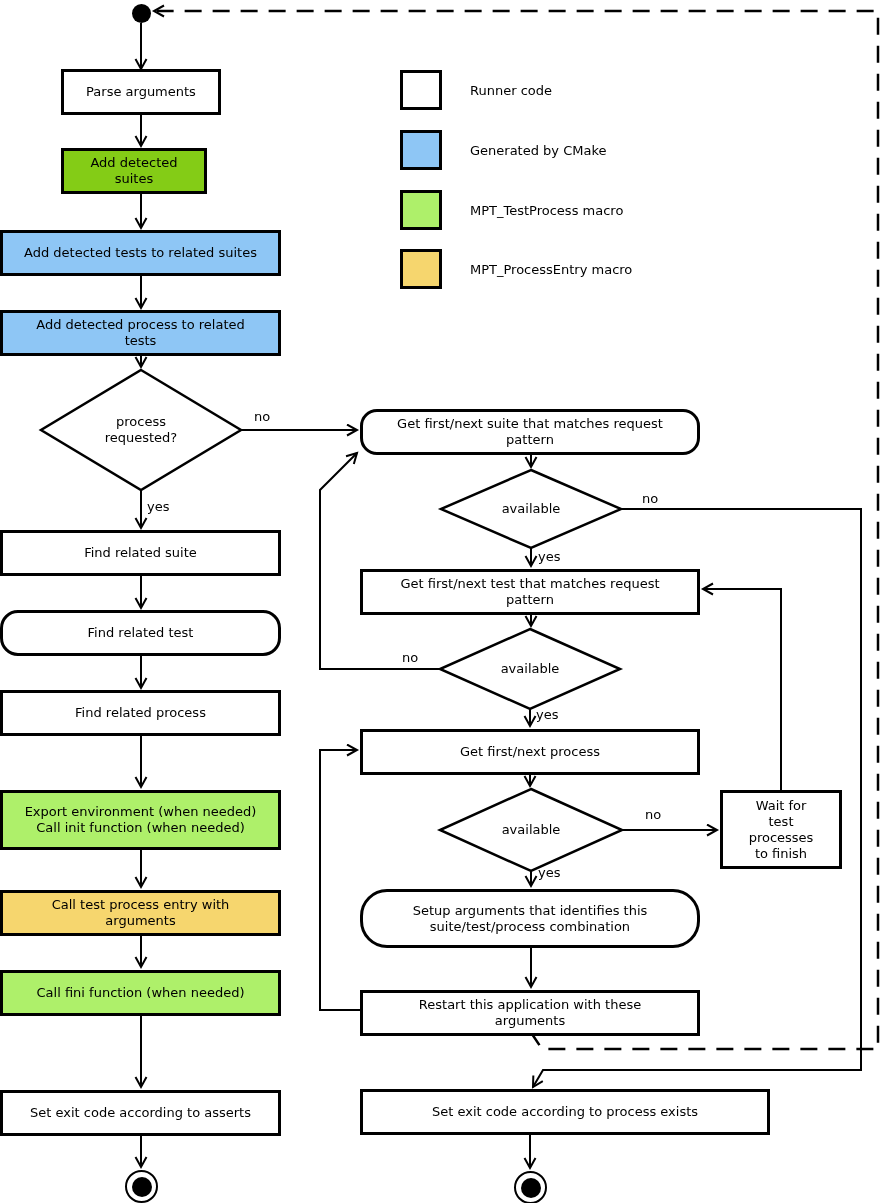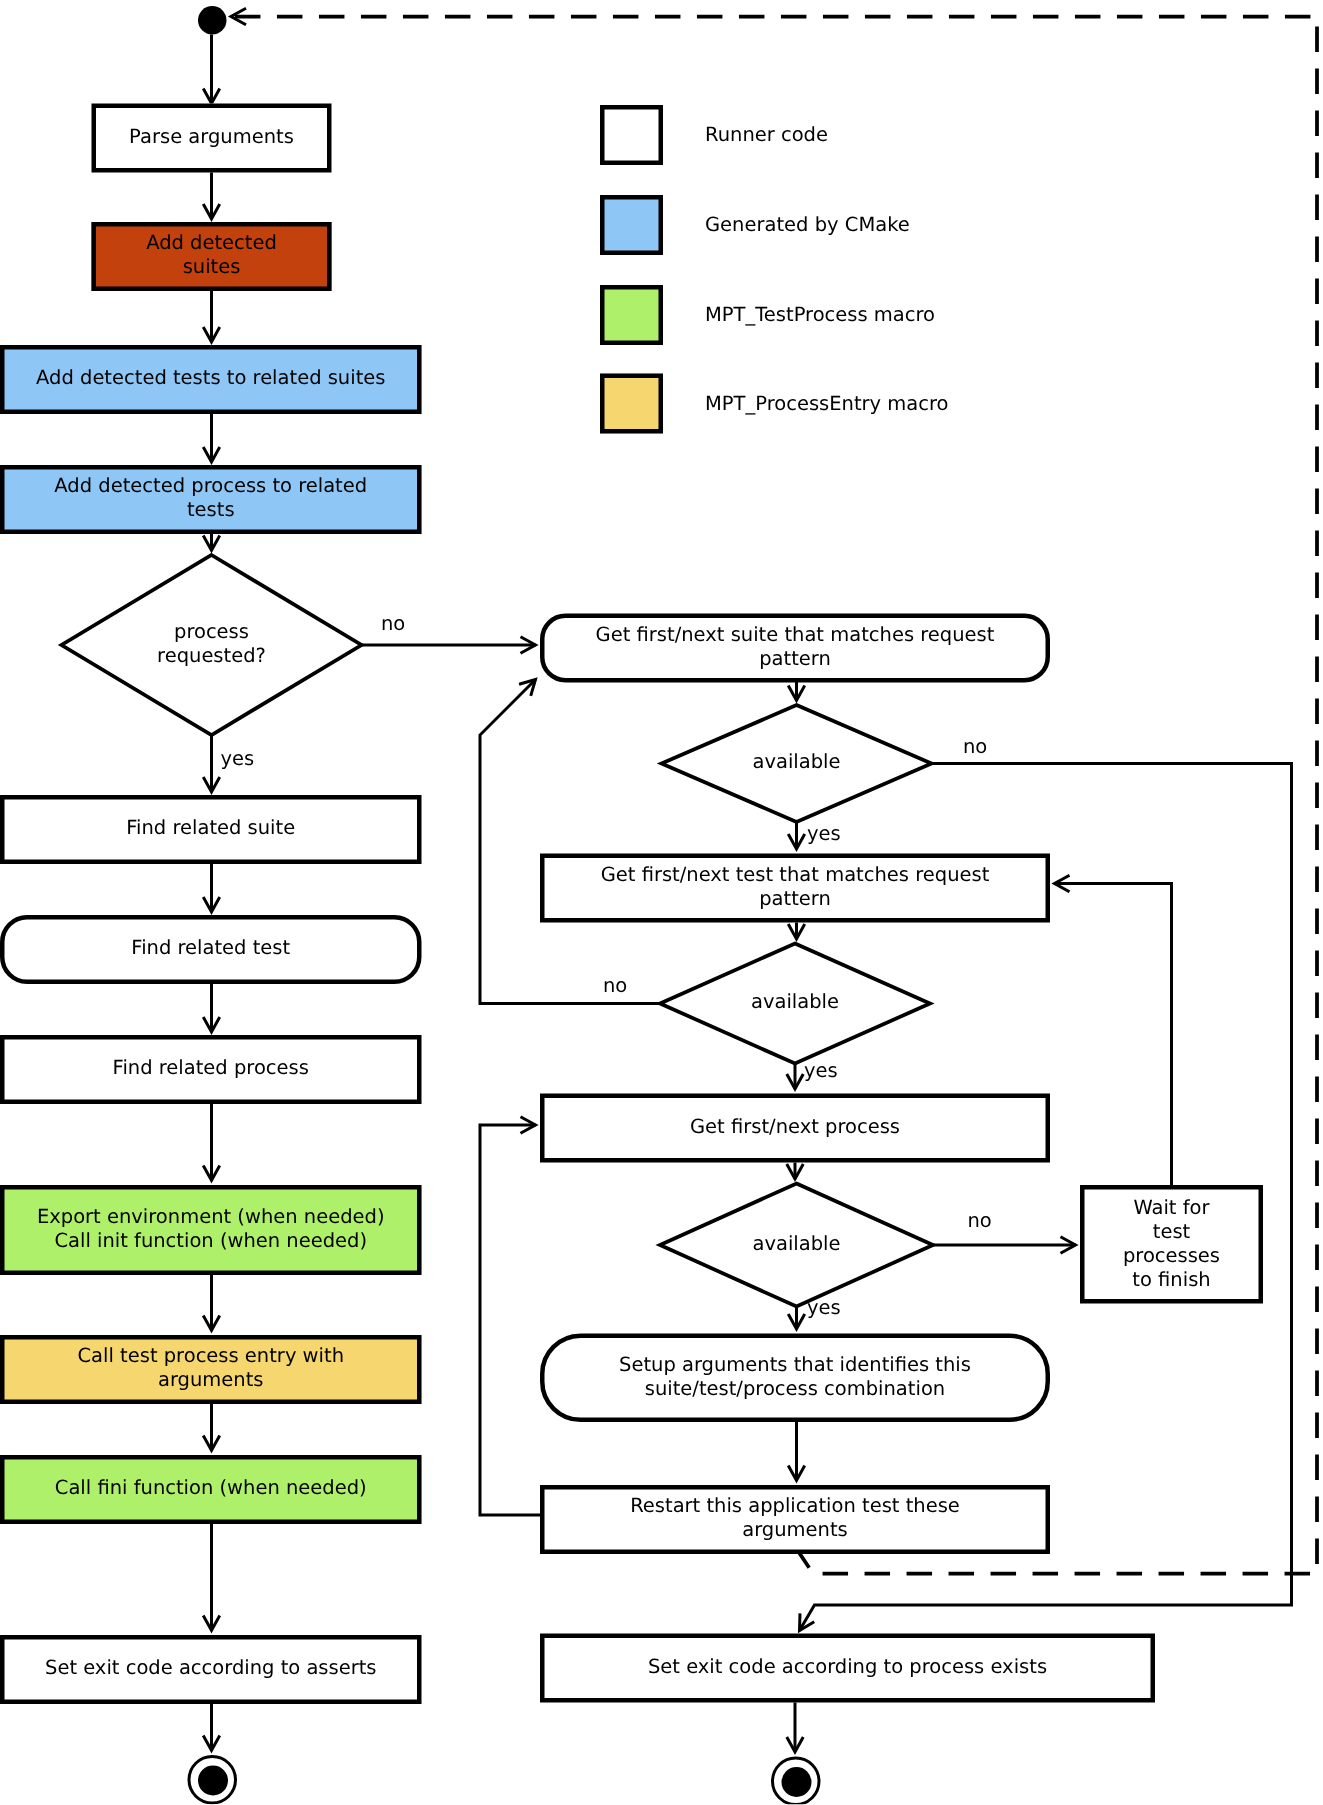--- a/index.html
+++ b/index.html
@@ -80,21 +80,21 @@
 
   <div class="start-node" style="left:132px;top:4px;"></div>
   <div class="end-node" style="left:125px;top:1170px;">
       <div class="end-dot"></div>
     </div>
   <div class="end-node" style="left:514px;top:1171px;">
       <div class="end-dot"></div>
     </div>
 
   <div class="node" style="left:61px;top:69px;width:160px;height:41px;">Parse arguments</div>
-  <div class="node" style="left: 61px; top: 148px; width: 160px; height: 42px; background-color: #c2410c;">Add detected suites</div>
+  <div class="node" style="left: 61px; top: 148px; width: 146px; height: 42px; background-color: #84cc16;">Add detected suites</div>
   <div class="node" style="left: 0px; top: 230px; width: 281px; height: 40px; background-color: rgb(142, 198, 245);">Add detected tests to related suites</div>
   <div class="node" style="left: 0px; top: 310px; width: 281px; height: 40px; background-color: rgb(142, 198, 245);">Add detected process to related tests</div>
   <div class="dlabel" style="left:41px;top:370px;width:200px;height:120px;">process
 requested?</div>
   <div class="node" style="left:0px;top:530px;width:281px;height:40px;">Find related suite</div>
   <div class="node" style="left:0px;top:610px;width:281px;height:40px;border-radius:18px;">Find related test</div>
   <div class="node" style="left:0px;top:690px;width:281px;height:40px;">Find related process</div>
   <div class="node" style="left: 0px; top: 790px; width: 281px; height: 60px; background-color: rgb(174, 240, 106);">Export environment (when needed)
 Call init function (when needed)</div>
   <div class="node" style="left: 0px; top: 890px; width: 281px; height: 40px; background-color: rgb(246, 214, 110);">Call test process entry with arguments</div>
@@ -105,21 +105,21 @@
   <div class="dlabel" style="left:441px;top:470px;width:180px;height:78px;">available</div>
   <div class="node" style="left:360px;top:569px;width:340px;height:41px;">Get first/next test that matches request pattern</div>
   <div class="dlabel" style="left:440px;top:629px;width:180px;height:80px;">available</div>
   <div class="node" style="left:360px;top:729px;width:340px;height:41px;">Get first/next process</div>
   <div class="dlabel" style="left:440px;top:789px;width:182px;height:82px;">available</div>
   <div class="node" style="left:720px;top:790px;width:122px;height:79px;">Wait for test
 processes
 to finish</div>
   <div class="node" style="left:360px;top:889px;width:340px;height:59px;border-radius:27px;">Setup arguments that identifies this
 suite/test/process combination</div>
-  <div class="node" style="left:360px;top:990px;width:340px;height:40px;">Restart this application test these arguments</div>
+  <div class="node" style="left:360px;top:990px;width:340px;height:40px;">Restart this application with these arguments</div>
   <div class="node" style="left:360px;top:1089px;width:410px;height:41px;">Set exit code according to process exists</div>
 
   <span class="elabel" style="left:254px;top:409px;">no</span>
   <span class="elabel" style="left:147px;top:499px;">yes</span>
   <span class="elabel" style="left:642px;top:491px;">no</span>
   <span class="elabel" style="left:538px;top:549px;">yes</span>
   <span class="elabel" style="left:402px;top:650px;">no</span>
   <span class="elabel" style="left:536px;top:707px;">yes</span>
   <span class="elabel" style="left:645px;top:807px;">no</span>
   <span class="elabel" style="left:538px;top:865px;">yes</span>

